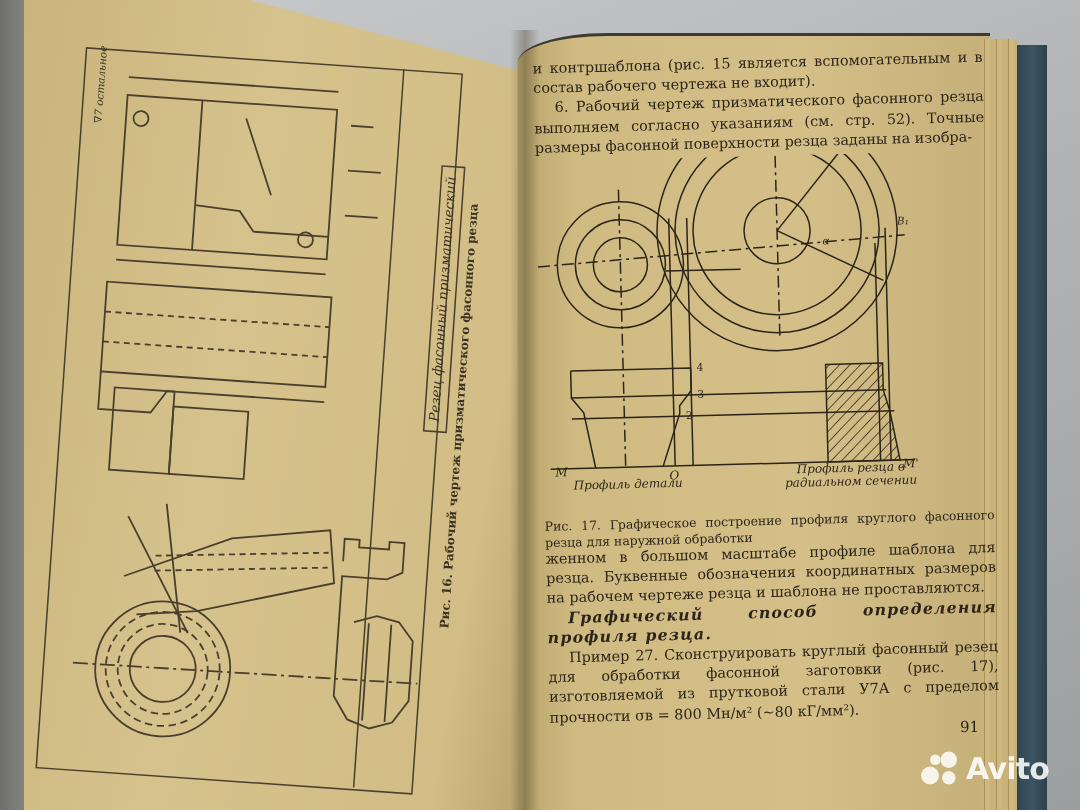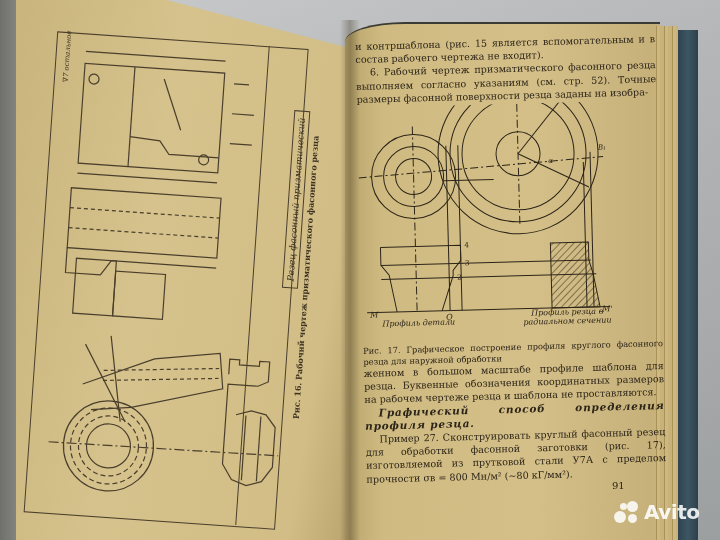--- a/index.html
+++ b/index.html
@@ -31,21 +31,21 @@
   svg.lines{position:absolute;left:0;top:0;}
 
   
   .rp{position:absolute;left:355px;top:40px;width:300px;color:#2c2418;font-size:9.6px;line-height:13.2px;transform:rotate(-1.5deg);transform-origin:0 0;}
   .rp p{margin:0;text-align:justify;}
   .indent{text-indent:14px;}
   .fig{position:relative;height:222px;margin:2px 0 2px 0;}
   .fig-labels{position:absolute;font-size:8px;font-style:italic;color:#2c2418;}
   .caption{font-size:8.3px;line-height:10.5px;text-align:center;margin:2px 8px 4px;}
   .heading{font-weight:bold;font-style:italic;font-size:10.5px;letter-spacing:0.8px;}
-  .pagenum{position:absolute;left:612px;top:480px;font-size:10px;color:#2c2418;}
+  .pagenum{position:absolute;left:640px;top:480px;font-size:10px;color:#2c2418;}
   .avito{position:absolute;left:614px;top:500px;display:flex;align-items:center;gap:4px;}
   .avito-dots{position:relative;width:26px;height:22px;}
   .avito-dots span{position:absolute;border-radius:50%;background:rgba(255,255,255,.85);}
   .avito-text{font-family:"DejaVu Sans",sans-serif;font-weight:bold;font-size:20px;color:rgba(255,255,255,.88);letter-spacing:-0.5px;text-align:right;}
 </style>
 </head>
 <body>
 
 <div class="scene">
   <div class="left-edge"></div>

